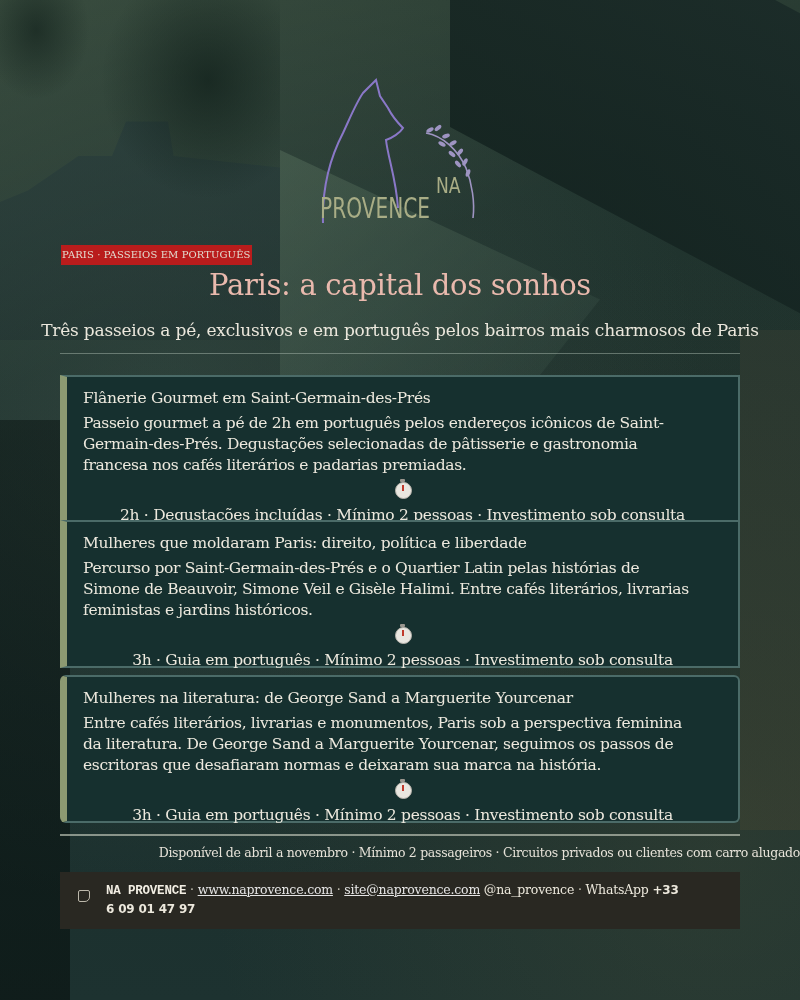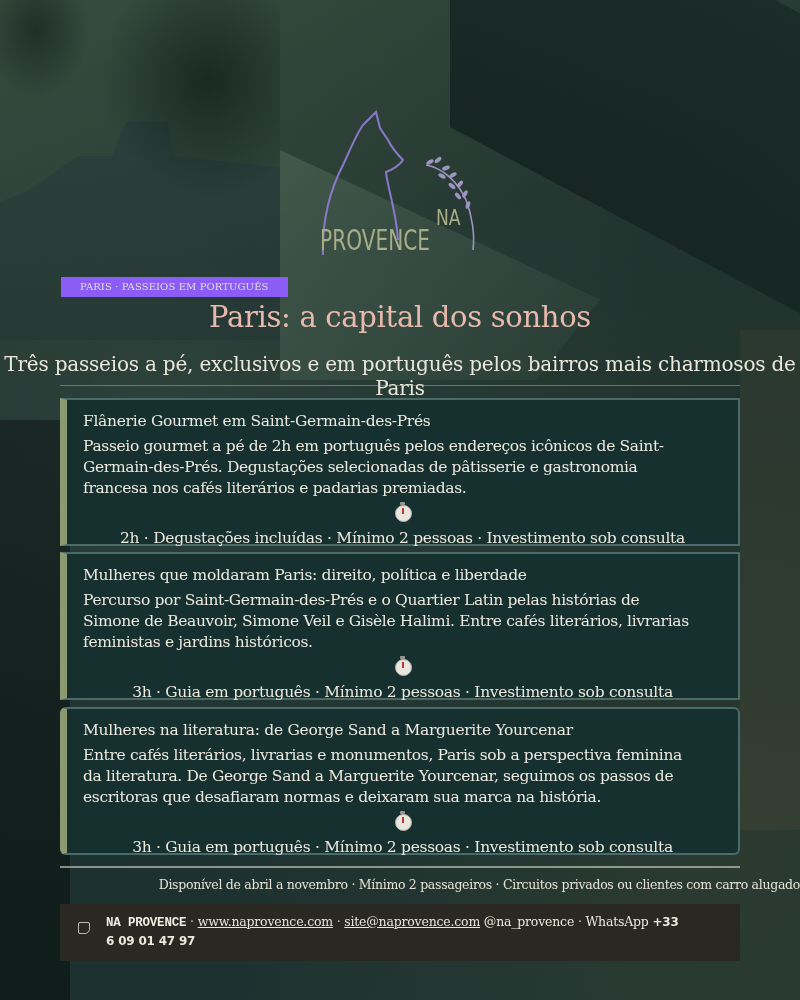--- a/index.html
+++ b/index.html
@@ -44,21 +44,21 @@
     }
     .bg .figure {
       position: absolute; left: 0; top: 420px; width: 70px; height: 580px;
       background: linear-gradient(180deg, rgba(10,20,18,0.5), rgba(10,20,18,0.7));
     }
     .bg .shopright {
       position: absolute; left: 740px; top: 330px; width: 60px; height: 500px;
       background: linear-gradient(180deg, rgba(50,60,50,0.6), rgba(70,70,50,0.4));
     }
 
-    .content { position: absolute; inset: 0; margin-top: 32px; }
+    .content { position: absolute; inset: 0; }
 
     .logo {
       position: absolute; left: 318px; top: 78px; width: 165px; height: 145px;
     }
     .logo svg { width: 100%; height: 100%; }
     .logo-text-na {
       position: absolute; left: 118px; top: 95px; width: 40px;
       font-family: "DejaVu Sans", "Liberation Sans", sans-serif;
       font-size: 22px; color: #a9ad86; letter-spacing: 0px;
       transform: scaleX(0.78); transform-origin: left;
@@ -66,52 +66,52 @@
     .logo-text-provence {
       position: absolute; left: 2px; top: 114px;
       font-family: "DejaVu Sans", "Liberation Sans", sans-serif;
       font-size: 28px; color: #a9ad86; letter-spacing: 0px;
       transform: scaleX(0.72); transform-origin: left;
       white-space: nowrap;
     }
 
     .eyebrow {
       position: absolute; left: 61px; top: 245px;
-      height: 20px; padding: 0 19px;
-      background: #8b5cf6;
+      height: 20px; padding: 0 1px;
+      background: #b91c1c;
       color: #e2ddd0;
       font-size: 10px; line-height: 20px; letter-spacing: 0.1px;
       white-space: nowrap;
     }
     .title {
       position: absolute; left: 0; right: 0; top: 268px;
       text-align: center;
       font-size: 29px; color: #e9b9ad; font-weight: normal;
       letter-spacing: -0.3px;
     }
     .subtitle {
       position: absolute; left: 0; right: 0; top: 320px;
-      text-align: center; font-size: 20px; color: #ebe7dc;
+      text-align: center; font-size: 17px; color: #ebe7dc;
       letter-spacing: -0.2px;
     }
     .divider {
       position: absolute; left: 60px; width: 680px; height: 1px;
       background: rgba(180,195,185,0.45);
     }
     .divider.d1 { top: 353px; }
     .divider.d2 { top: 834px; background: rgba(210,215,200,0.6); height: 2px; }
 
     .card {
       position: absolute; left: 60px; width: 680px;
       background: #16302f;
       border: 2px solid #4b6b68;
       border-left: 7px solid #8c9a72;
       padding: 8px 16px 0 16px;
     }
-    .card.c1 { top: 366px; height: 148px; }
+    .card.c1 { top: 375px; height: 148px; }
     .card.c2 { top: 520px; height: 148px; }
     .card.c3 { top: 675px; height: 148px; border-radius: 6px; }
     .card-title {
       font-size: 15.5px; color: #ede9de; line-height: 26px;
       letter-spacing: -0.3px; margin-bottom: 2px;
     }
     .card-desc {
       font-size: 15.5px; color: #ede9de; line-height: 21px;
       letter-spacing: -0.35px;
     }

